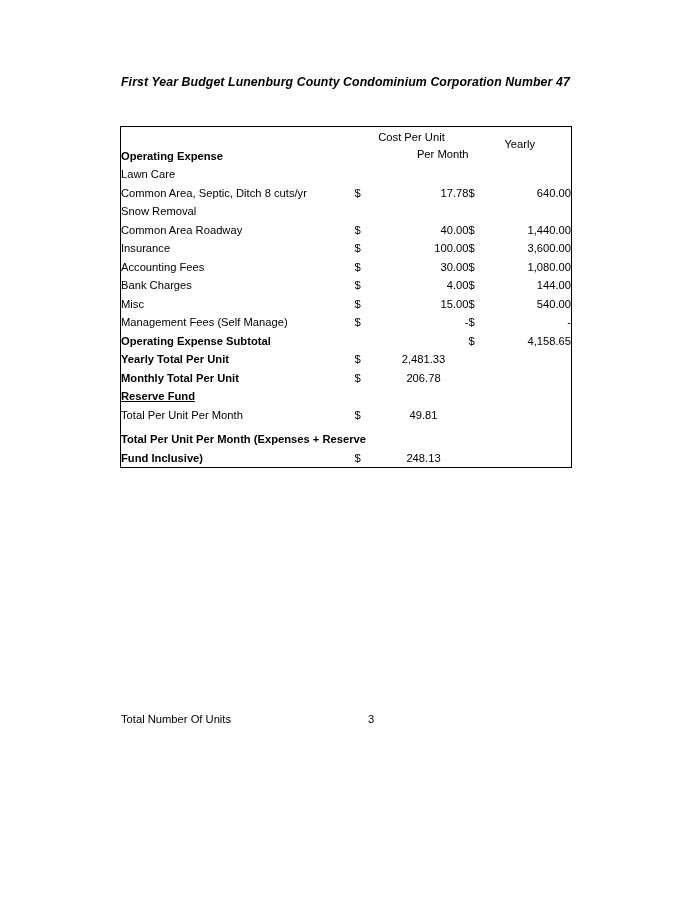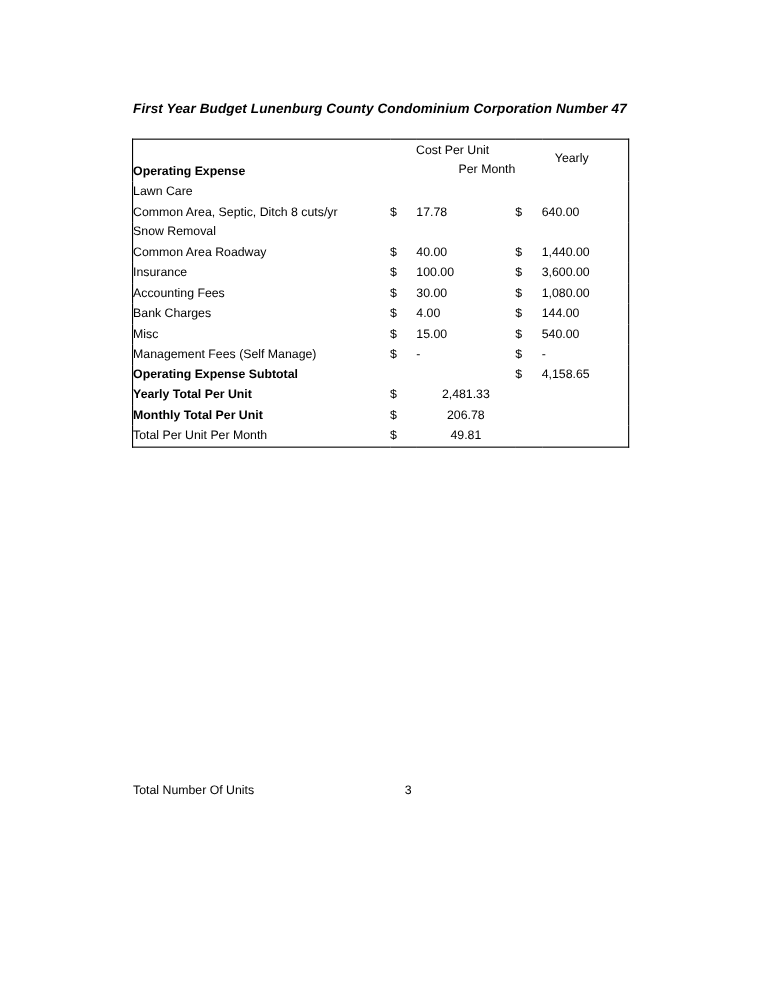--- a/index.html
+++ b/index.html
@@ -21,21 +21,21 @@
     left: 0; top: 0;
     width: 695px;
     height: 900px;
     background: #ffffff;
   }
 
   
   #doc-title {
     position: absolute;
     left: 121px;
-    top: 92px;
+    top: 75px;
     font-size: 12.3px;
     font-weight: bold;
     font-style: italic;
     letter-spacing: 0.1px;
     white-space: nowrap;
   }
 
   
   #budget-table {
     position: absolute;
@@ -78,21 +78,21 @@
     line-height: 18.5px;
     white-space: nowrap;
   }
 
   .cell-dollar {
     text-align: left;
     padding-left: 3px;
     line-height: 18.5px;
   }
   .cell-num {
-    text-align: left;
+    text-align: right;
     padding-right: 3px;
     line-height: 18.5px;
     white-space: nowrap;
   }
   .cell-num.center {
     text-align: center;
     padding-right: 0;
     margin-top: 46px;
   }
 
@@ -254,30 +254,49 @@
       </tr>
 
       <tr class="ruled">
         <td class="cell-label pad-top bold">Monthly Total Per Unit</td>
         <td class="cell-dollar pad-top">$</td>
         <td class="cell-num center pad-top">206.78</td>
         <td class="cell-dollar pad-top"></td>
         <td class="cell-num pad-top"></td>
       </tr>
 
+      <tr class="ruled">
+        <td class="cell-label pad-top">
+          <span class="underline-bold">Reserve Fund</span>
+        </td>
+        <td class="cell-dollar pad-top"></td>
+        <td class="cell-num pad-top"></td>
+        <td class="cell-dollar pad-top"></td>
+        <td class="cell-num pad-top"></td>
+      </tr>
 
 
       <tr class="ruled">
         <td class="cell-label pad-top">Total Per Unit Per Month</td>
         <td class="cell-dollar pad-top">$</td>
         <td class="cell-num center pad-top">49.81</td>
         <td class="cell-dollar pad-top"></td>
         <td class="cell-num pad-top"></td>
       </tr>
 
+      <tr class="last-row">
+        <td class="cell-label bold" style="padding-top:6px;">
+          <div>Total Per Unit Per Month (Expenses + Reserve</div>
+          <div>Fund Inclusive)</div>
+        </td>
+        <td class="cell-dollar" style="padding-top:6px;">$</td>
+        <td class="cell-num center" style="padding-top:6px;">248.13</td>
+        <td class="cell-dollar" style="padding-top:6px;"></td>
+        <td class="cell-num" style="padding-top:6px;"></td>
+      </tr>
 
     </tbody>
   </table>
 
   <div id="units-row">
     <span id="units-label">Total Number Of Units</span>
     <span id="units-value">3</span>
   </div>
 
 </div>

